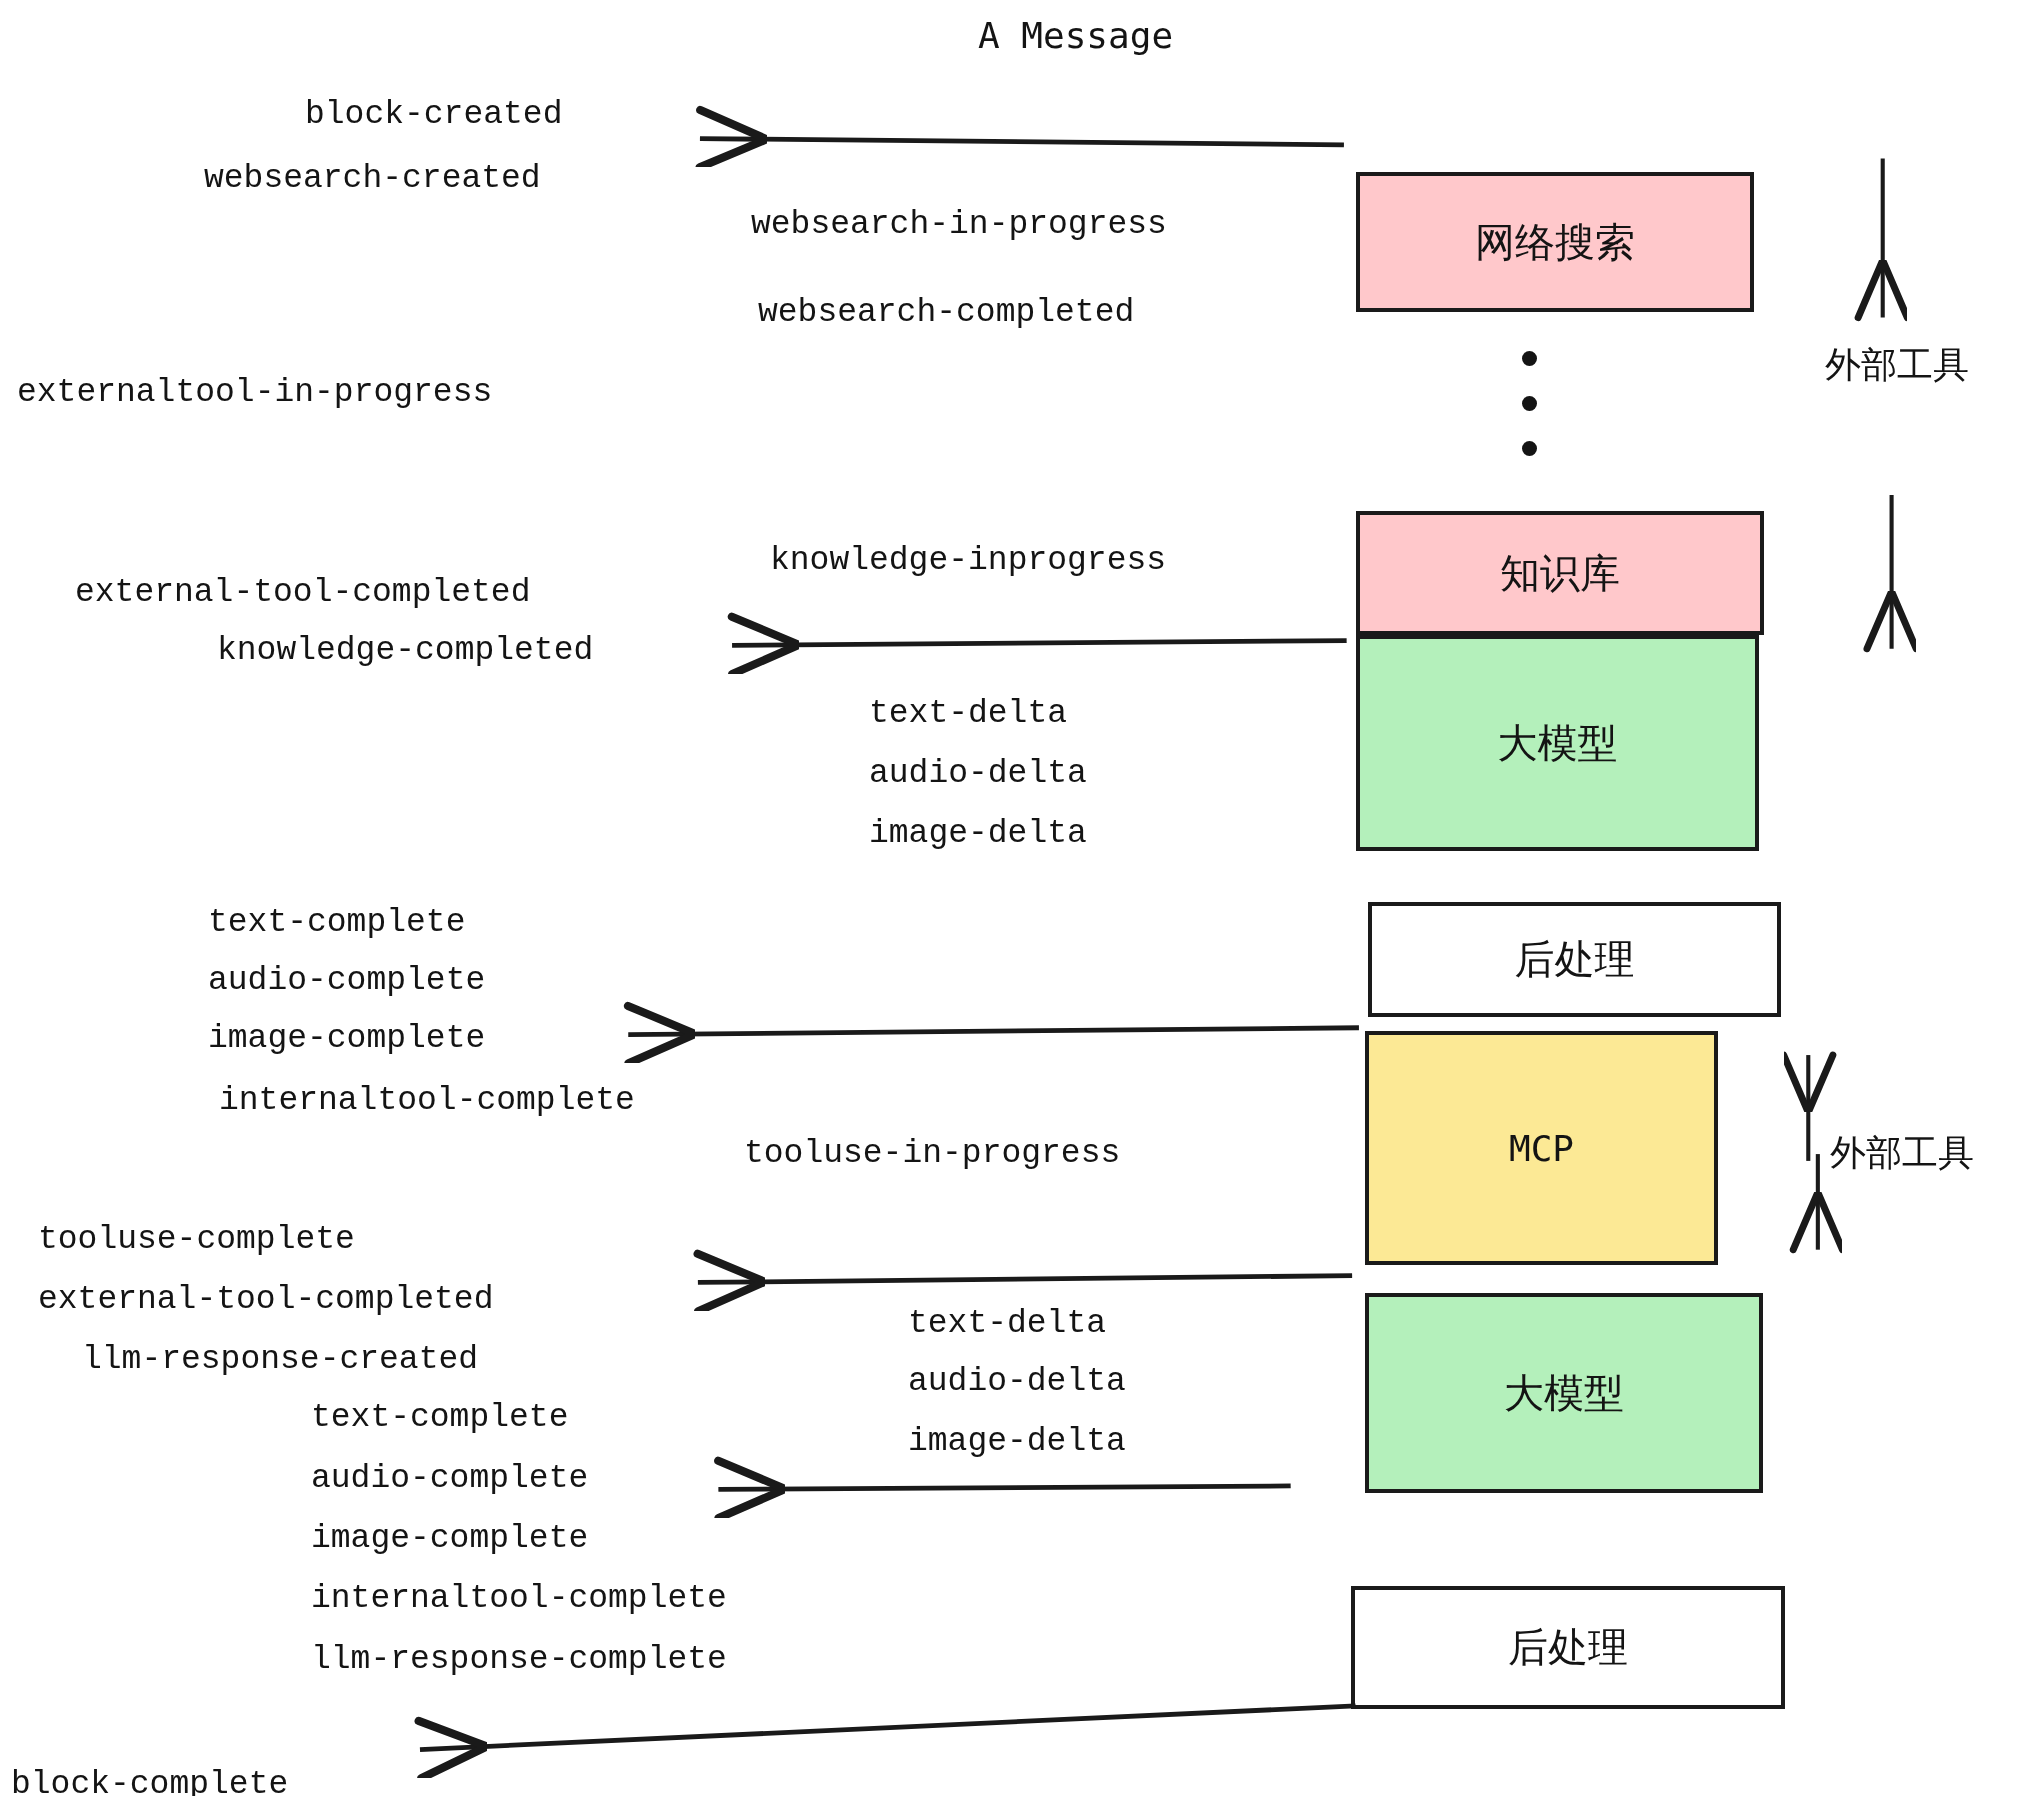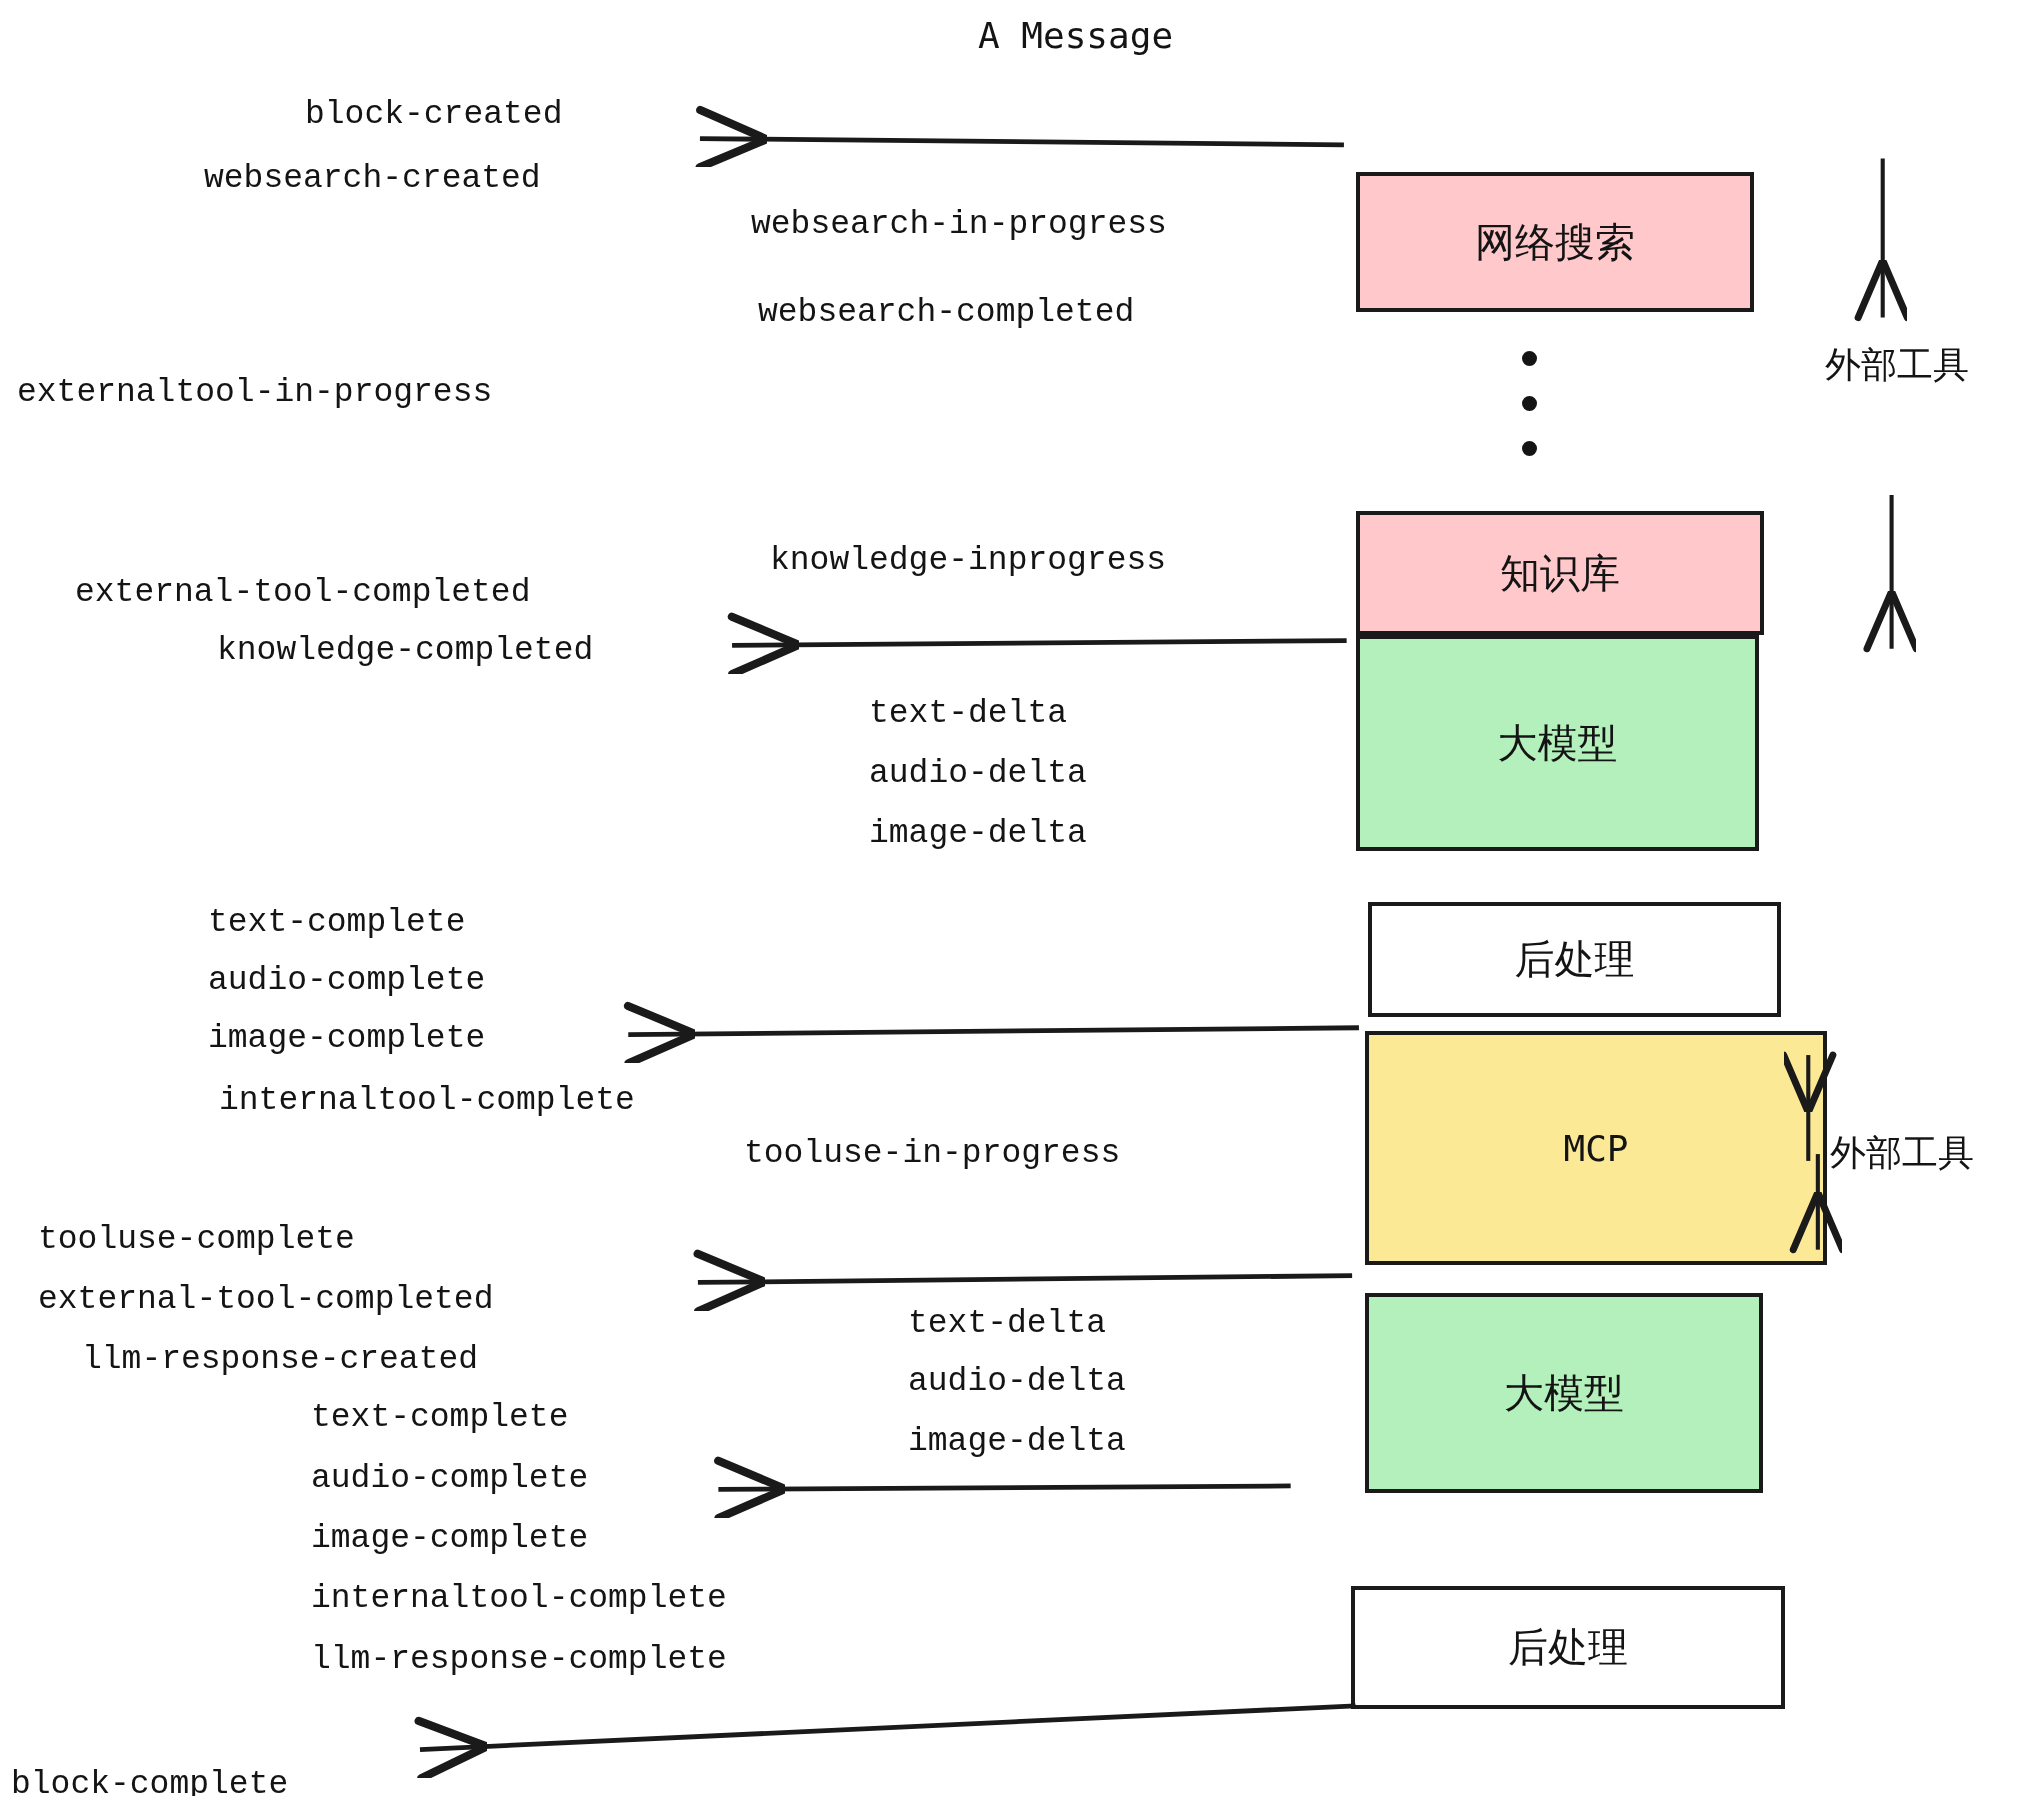--- a/index.html
+++ b/index.html
@@ -161,21 +161,21 @@
   </div>
 
   <div class="box" style="left:1356px; top:635px; width:403px; height:216px; background:#b4f0bb;">
     <span class="cjk">大模型</span>
   </div>
 
   <div class="box" style="left:1368px; top:902px; width:413px; height:115px; background:#ffffff;">
     <span class="cjk">后处理</span>
   </div>
 
-  <div class="box" style="left:1365px; top:1031px; width:462px; height:234px; background:#fce995;">
+  <div class="box" style="left:1365px; top:1031px; width:353px; height:234px; background:#fce995;">
     <span class="cjk" style="font-family:'DejaVu Sans Mono','Liberation Mono',monospace; font-size:36px;">MCP</span>
   </div>
 
   <div class="box" style="left:1365px; top:1293px; width:398px; height:200px; background:#b4f0bb;">
     <span class="cjk">大模型</span>
   </div>
 
   <div class="box" style="left:1351px; top:1586px; width:434px; height:123px; background:#ffffff;">
     <span class="cjk">后处理</span>
   </div>

